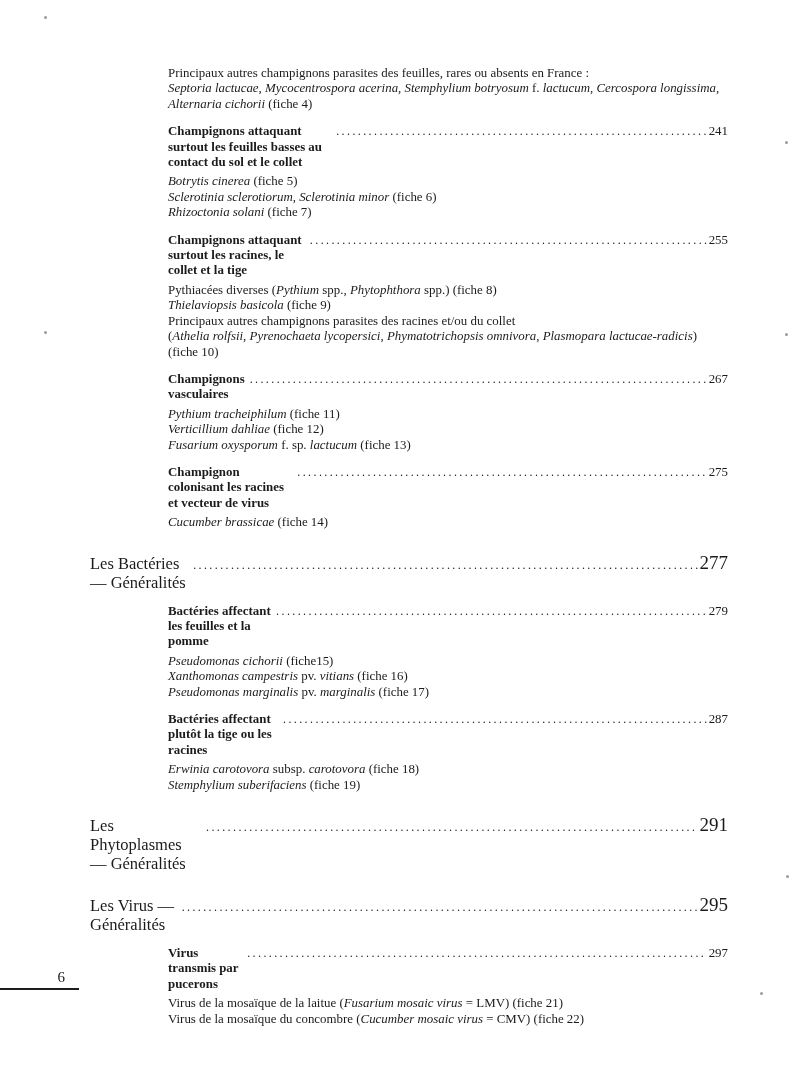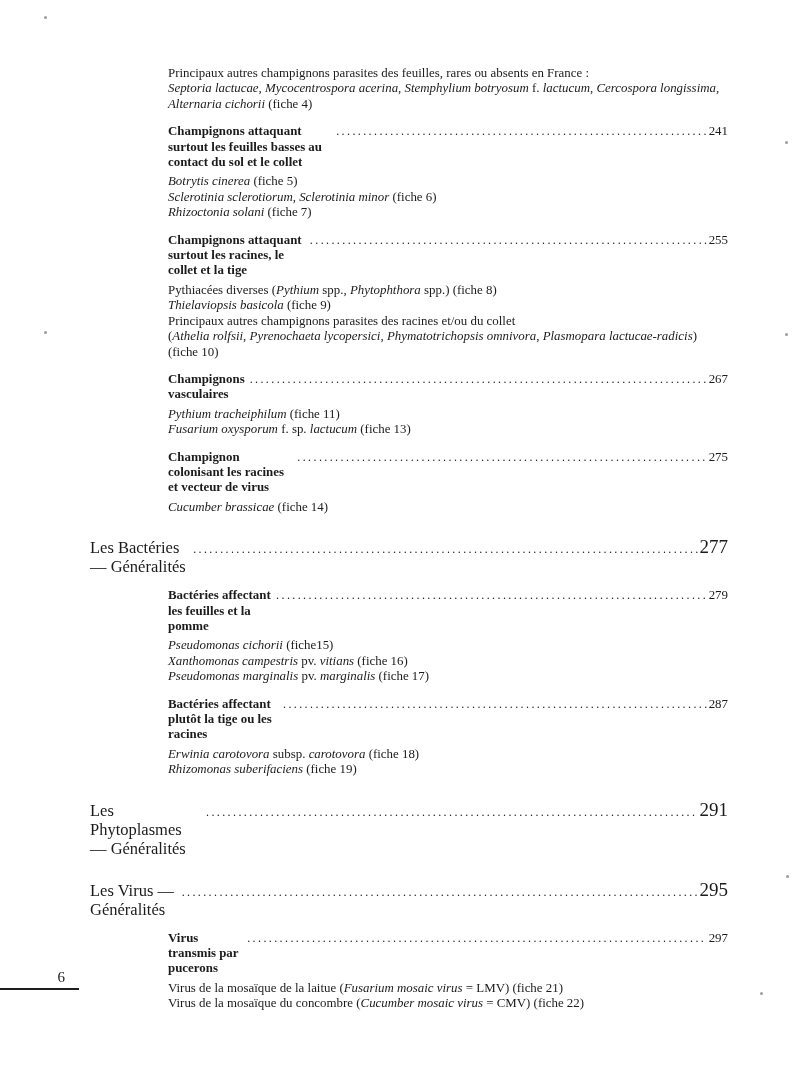--- a/index.html
+++ b/index.html
@@ -95,20 +95,21 @@
       <div class="row item"><span class="txt"><span>Pythiacées diverses (</span><i>Pythium</i><span> spp., </span><i>Phytophthora</i><span> spp.) (fiche 8)</span></span></div>
       <div class="row item"><span class="txt"><i>Thielaviopsis basicola</i><span> (fiche 9)</span></span></div>
       <div class="row item"><span class="txt"><span>Principaux autres champignons parasites des racines et/ou du collet</span></span></div>
       <div class="row item"><span class="txt"><span>(</span><i>Athelia rolfsii</i><span>, </span><i>Pyrenochaeta lycopersici</i><span>, </span><i>Phymatotrichopsis omnivora</i><span>, </span><i>Plasmopara lactucae-radicis</i><span>) (fiche 10)</span></span></div>
       <div class="row heading flexrow">
         <span class="txt">Champignons vasculaires</span>
         <span class="leader"></span>
         <span class="pg">267</span>
       </div>
       <div class="row item"><span class="txt"><i>Pythium tracheiphilum</i><span> (fiche 11)</span></span></div>
+      <div class="row item"><span class="txt"><i>Verticillium dahliae</i><span> (fiche 12)</span></span></div>
       <div class="row item"><span class="txt"><i>Fusarium oxysporum</i><span> f. sp. </span><i>lactucum</i><span> (fiche 13)</span></span></div>
       <div class="row heading flexrow">
         <span class="txt">Champignon colonisant les racines et vecteur de virus</span>
         <span class="leader"></span>
         <span class="pg">275</span>
       </div>
       <div class="row item"><span class="txt"><i>Cucumber brassicae</i><span> (fiche 14)</span></span></div>
       <div class="row section flexrow">
         <span class="txt">Les Bactéries — Généralités</span>
         <span class="leader"></span>
@@ -121,21 +122,21 @@
       </div>
       <div class="row item"><span class="txt"><i>Pseudomonas cichorii</i><span> (fiche15)</span></span></div>
       <div class="row item"><span class="txt"><i>Xanthomonas campestris</i><span> pv. </span><i>vitians</i><span> (fiche 16)</span></span></div>
       <div class="row item"><span class="txt"><i>Pseudomonas marginalis</i><span> pv. </span><i>marginalis</i><span> (fiche 17)</span></span></div>
       <div class="row heading flexrow">
         <span class="txt">Bactéries affectant plutôt la tige ou les racines</span>
         <span class="leader"></span>
         <span class="pg">287</span>
       </div>
       <div class="row item"><span class="txt"><i>Erwinia carotovora</i><span> subsp. </span><i>carotovora</i><span> (fiche 18)</span></span></div>
-      <div class="row item"><span class="txt"><i>Rhizomonas suberifaciens</i><span> (fiche 19)</span></span></div>
+      <div class="row item"><span class="txt"><i>Stemphylium suberifaciens</i><span> (fiche 19)</span></span></div>
       <div class="row section flexrow">
         <span class="txt">Les Phytoplasmes — Généralités</span>
         <span class="leader"></span>
         <span class="pg">291</span>
       </div>
       <div class="row section flexrow">
         <span class="txt">Les Virus — Généralités</span>
         <span class="leader"></span>
         <span class="pg">295</span>
       </div>

